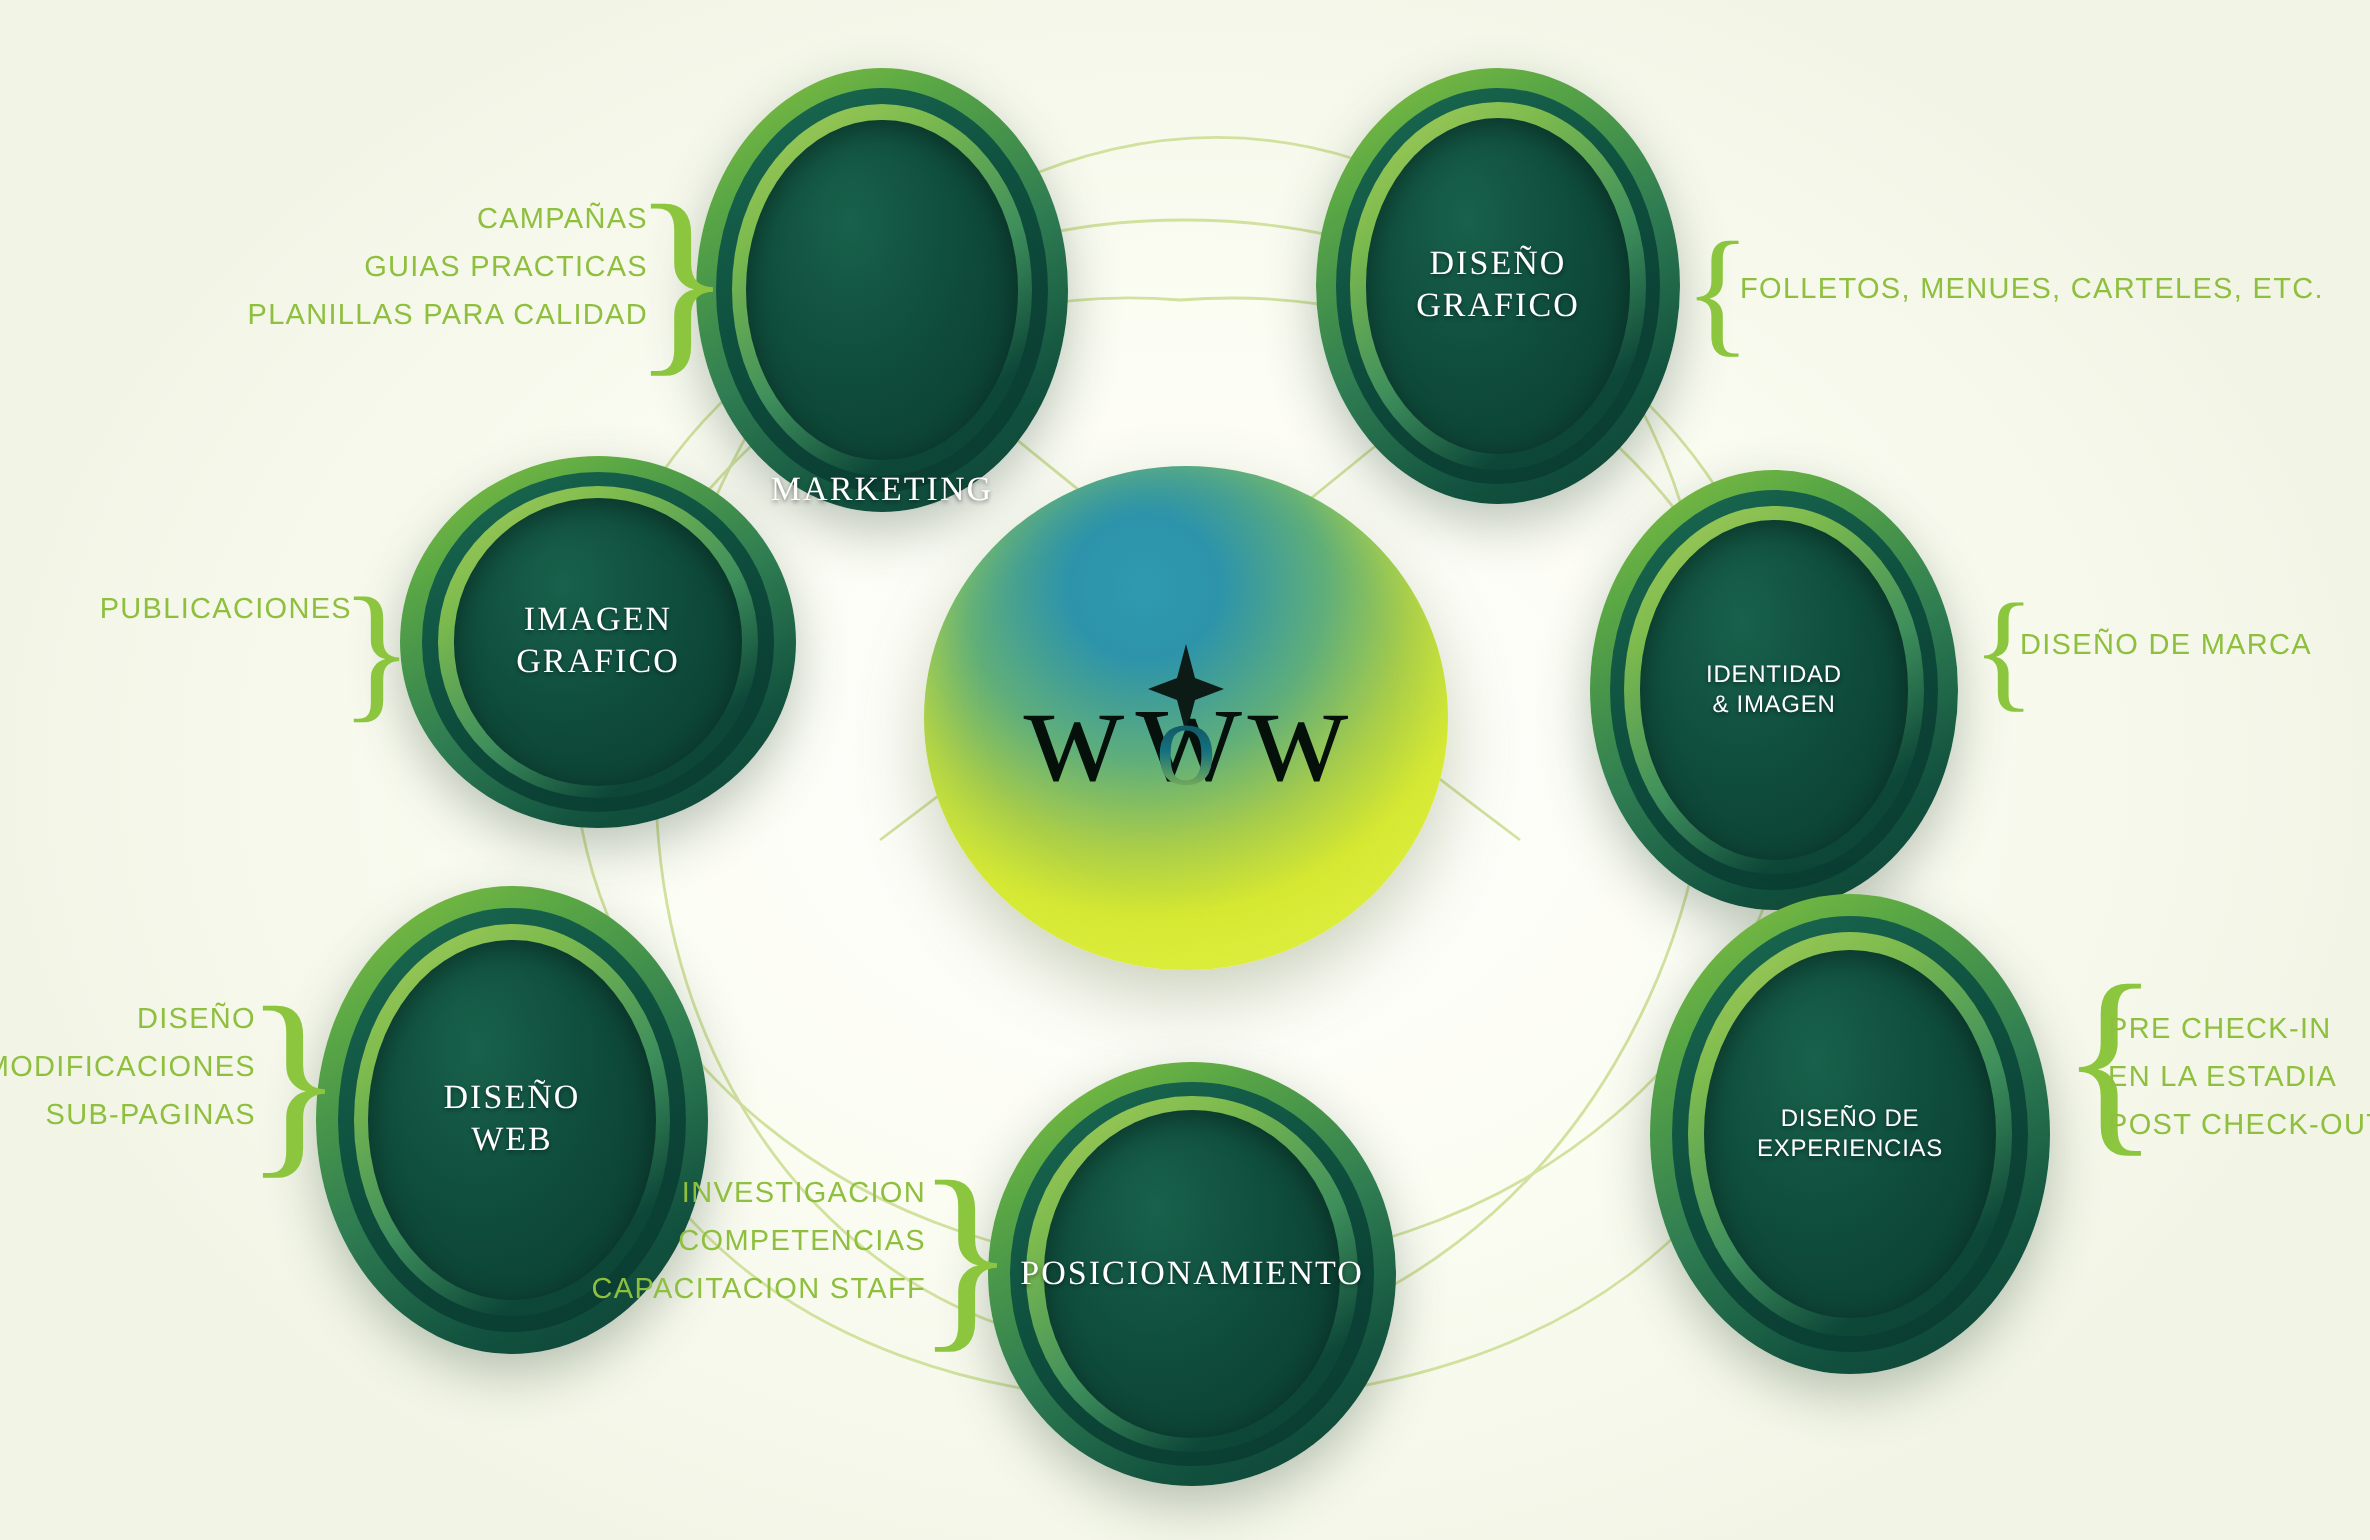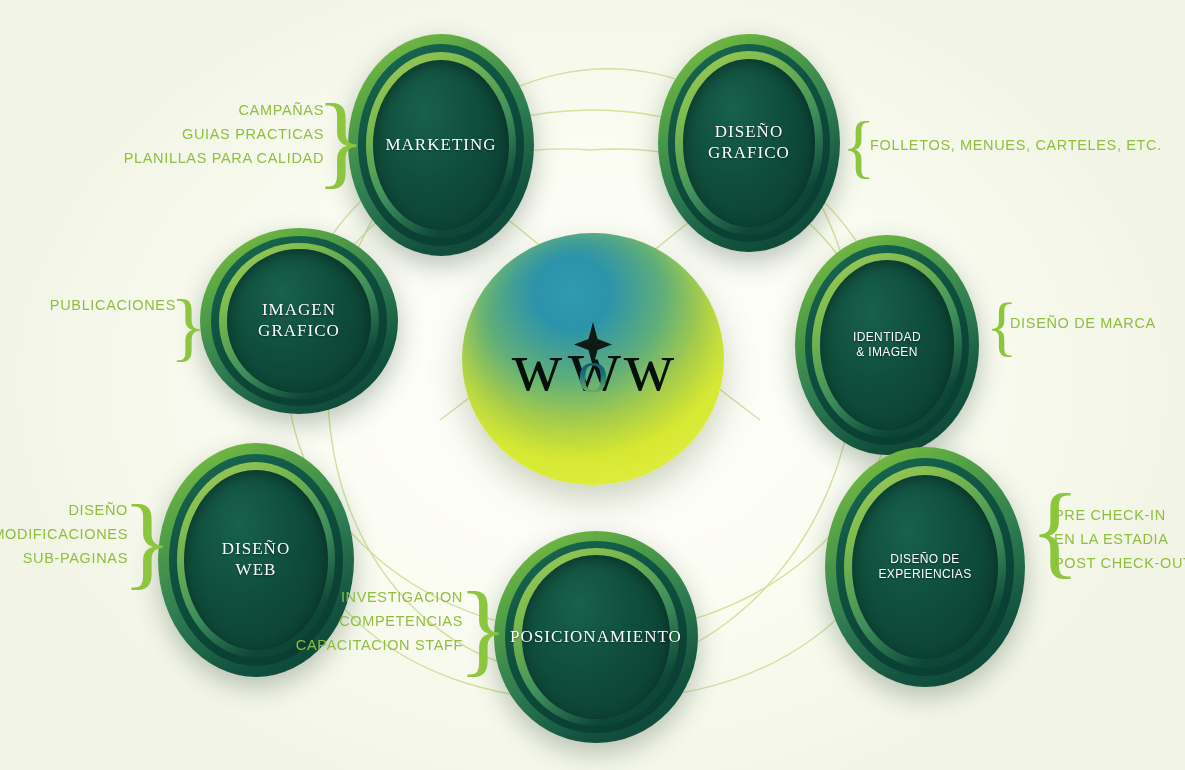--- a/index.html
+++ b/index.html
@@ -181,21 +181,21 @@
       <text x="100" y="86" text-anchor="middle" font-family="Liberation Serif, serif" font-size="74" letter-spacing="-3" fill="#06100c">w</text>
       <text x="100" y="86" text-anchor="middle" font-family="Liberation Serif, serif" font-size="74" letter-spacing="-3" fill="none">w</text>
       <g transform="translate(0,0)">
         <text x="44" y="86" text-anchor="middle" font-family="Liberation Serif, serif" font-size="70" fill="#05100b">w</text>
         <text x="100" y="88" text-anchor="middle" font-family="Liberation Serif, serif" font-size="62" fill="url(#gTeal)">o</text>
         <text x="156" y="86" text-anchor="middle" font-family="Liberation Serif, serif" font-size="70" fill="#05100b">w</text>
       </g>
     </svg>
   </div>
 
-  <div class="node serif" style="left:348px; top:34px; width:186px; height:222px;">
+  <div class="node serif" style="left:348px; top:34px; width:186px; height:222px;align-items:flex-end;">
     <div class="ring-outer"></div>
     <div class="ring-mid"></div>
     <div class="ring-lime"></div>
     <div class="ring-core"></div>
     <div class="node-label">MARKETING</div>
   </div>
 
   <div class="node serif" style="left:658px; top:34px; width:182px; height:218px;">
     <div class="ring-outer"></div>
     <div class="ring-mid"></div>

